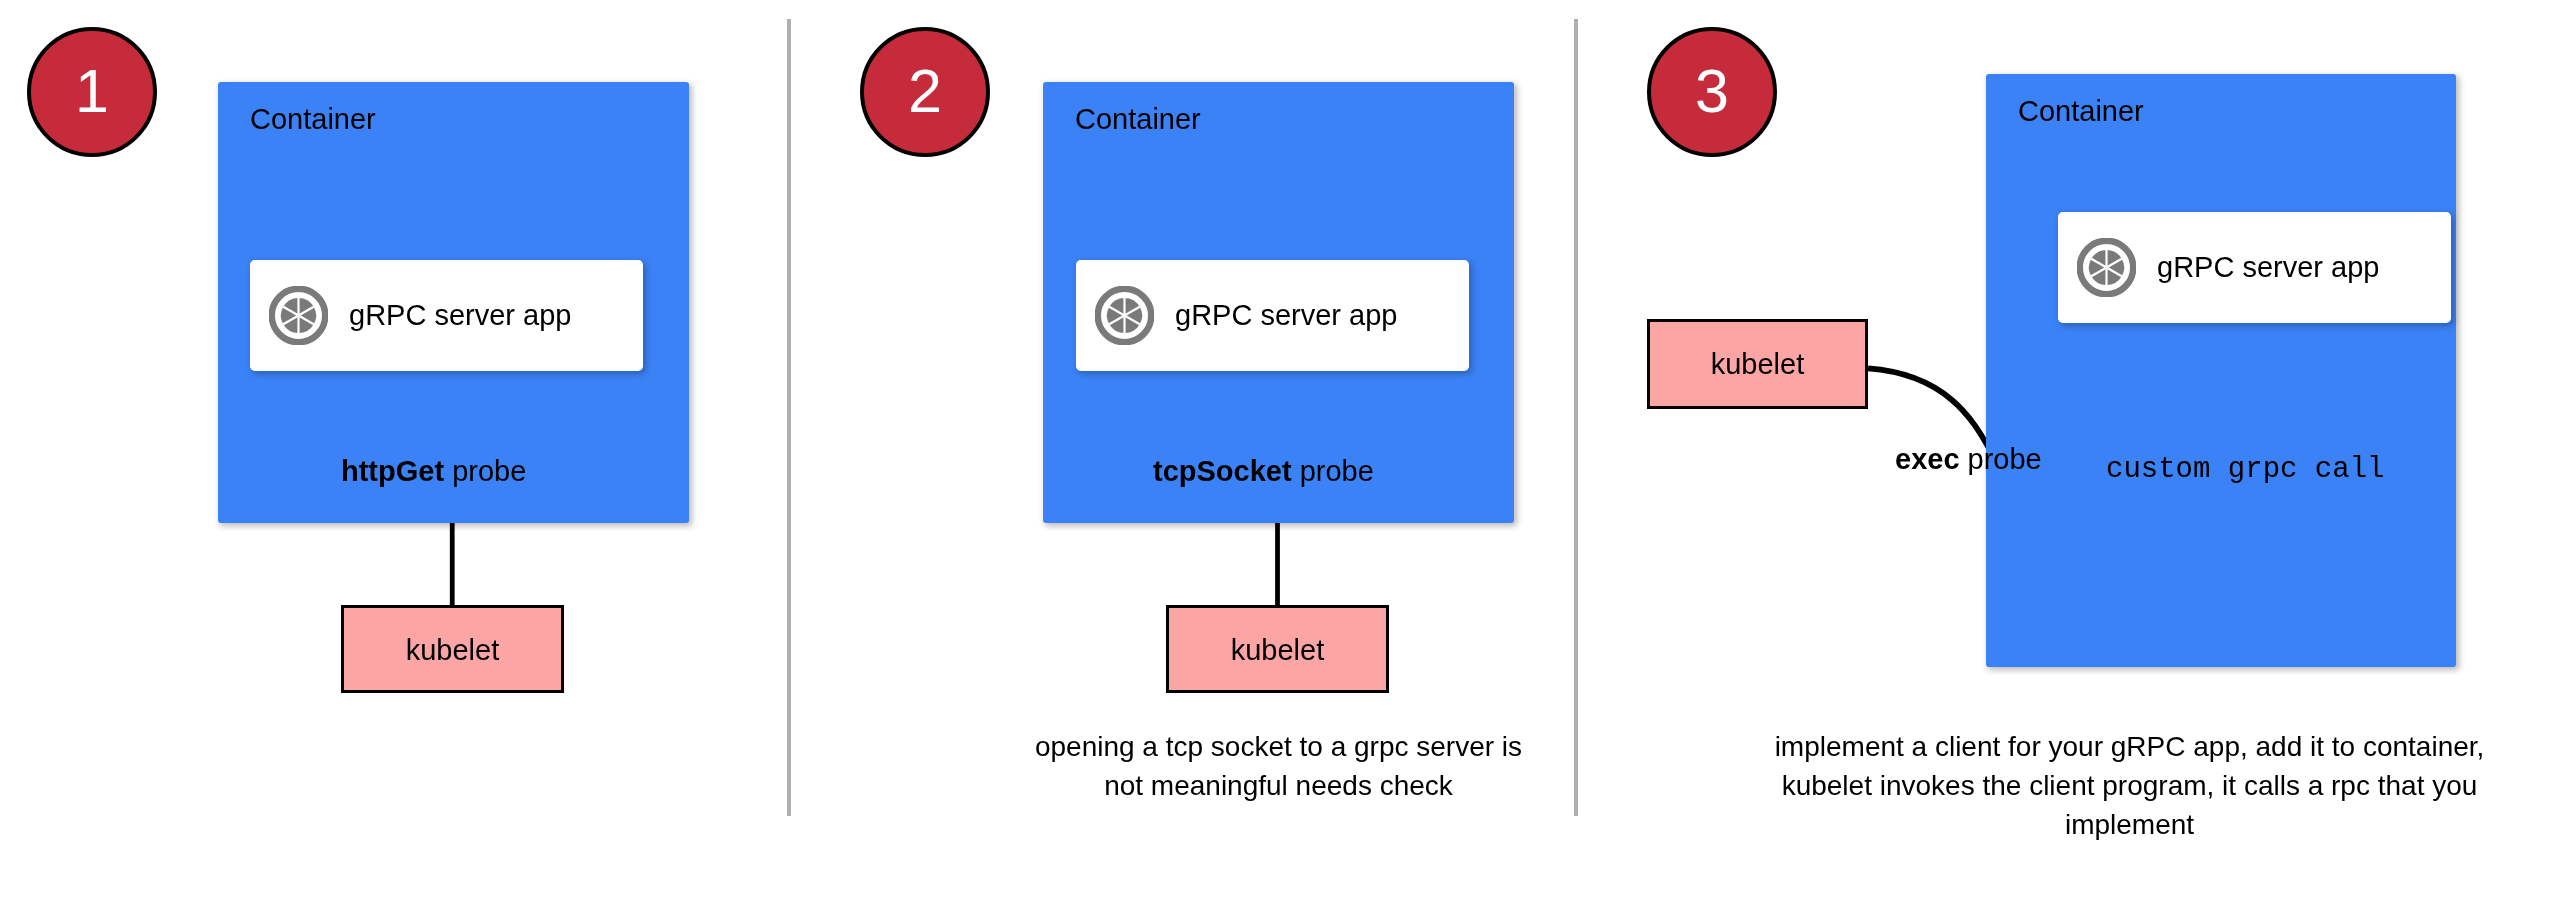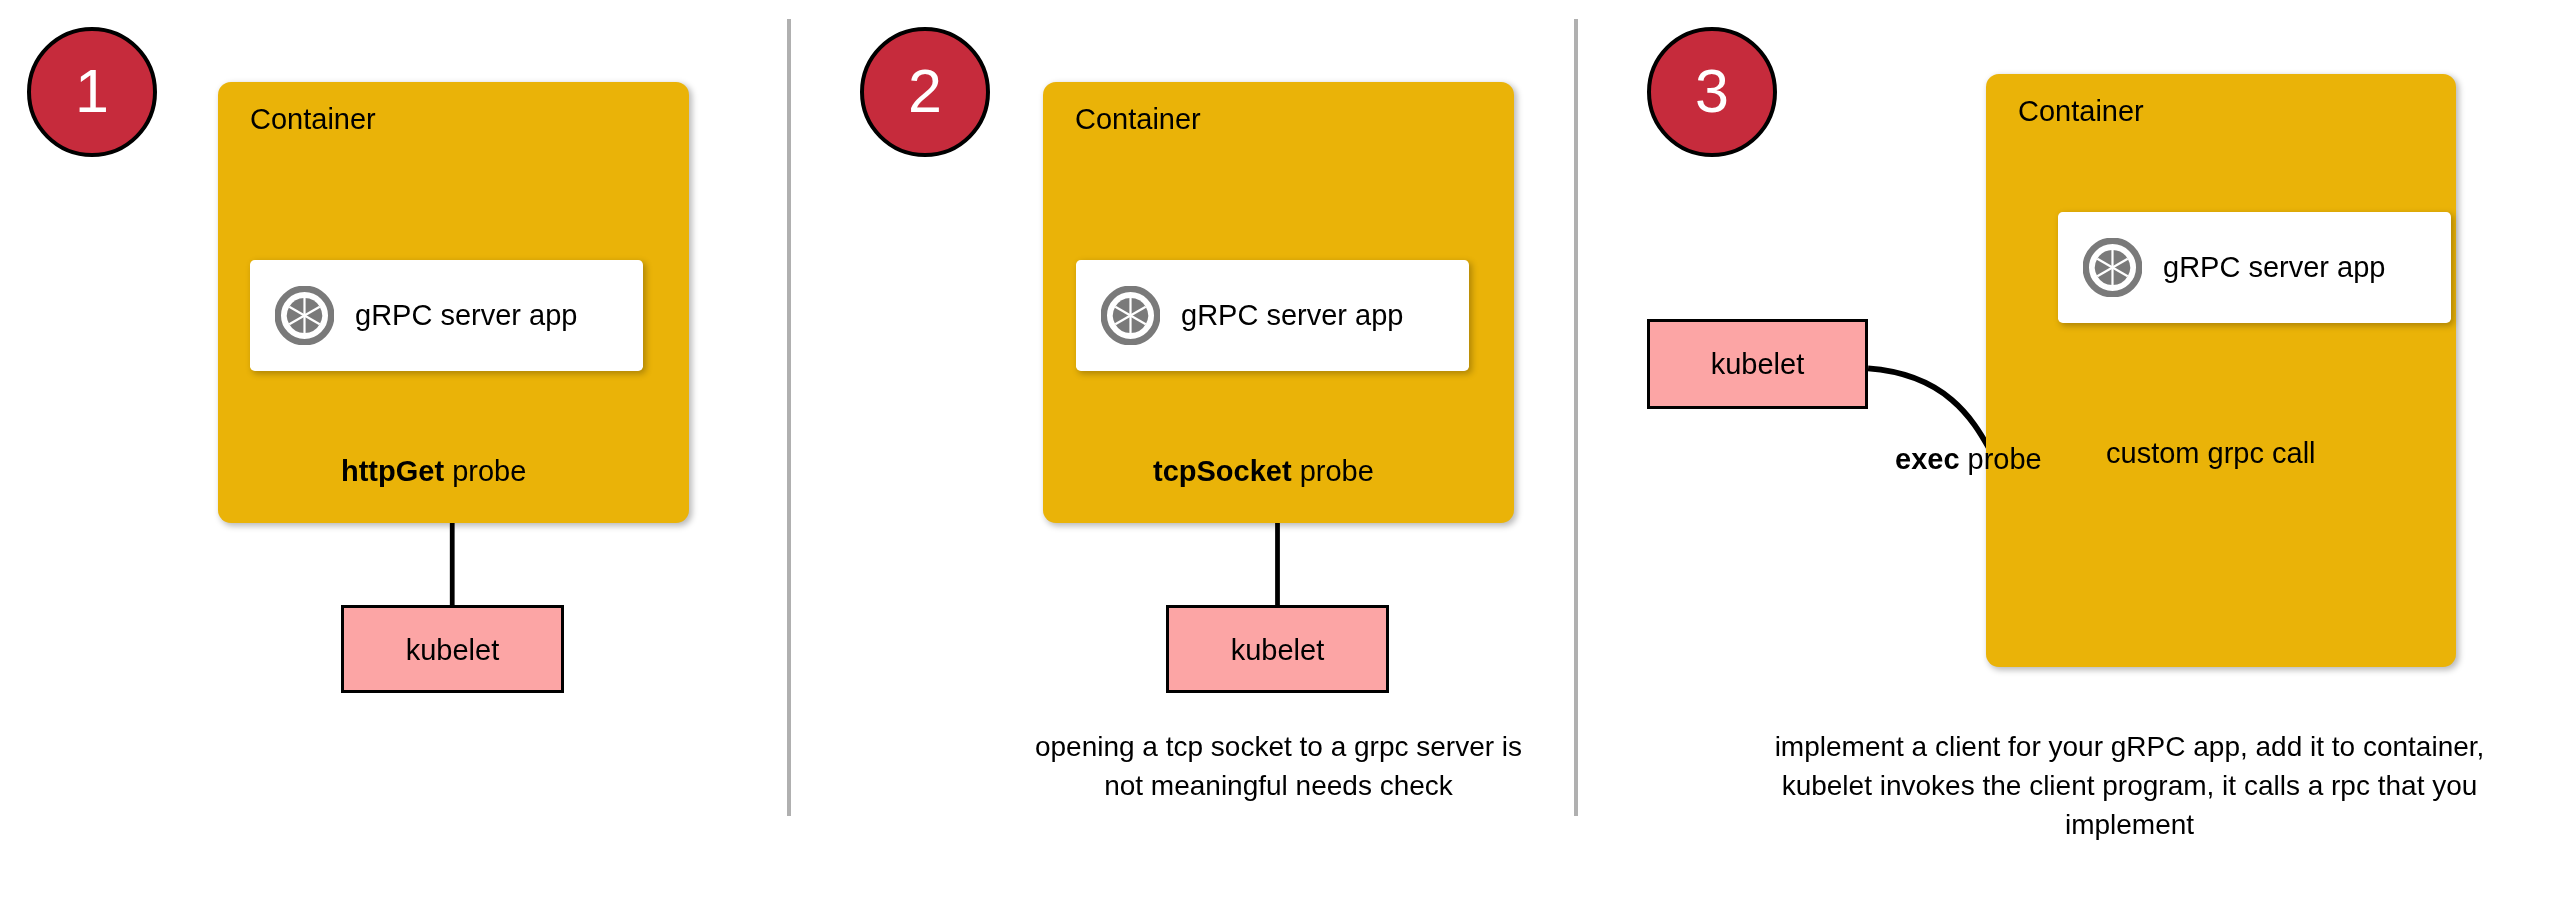--- a/index.html
+++ b/index.html
@@ -45,22 +45,22 @@
     text-align: center;
     font-weight: 400;
   }
   #badge-1 { left: 27px;   top: 27px; }
   #badge-2 { left: 860px;  top: 27px; }
   #badge-3 { left: 1647px; top: 27px; }
 
   
   .container-box {
     position: absolute;
-    background: #eab308;
-    border-radius: 13px;
+    background: #3b82f6;
+    border-radius: 3px;
     box-shadow: 2.9px 2.9px 6.7px rgba(0,0,0,0.28);
   }
   #container-1 { left: 218px;  top: 82px; width: 471px;  height: 441px; }
   #container-2 { left: 1043px; top: 82px; width: 471px;  height: 441px; }
   #container-3 { left: 1986px; top: 74px; width: 470px;  height: 593px; }
 
   .container-label {
     position: absolute;
     left: 32px;
     top: 21px;
@@ -71,21 +71,21 @@
 
   
   .app-box {
     position: absolute;
     background: #ffffff;
     border-radius: 4.8px;
     box-shadow: 2.9px 2.9px 6.7px rgba(0,0,0,0.25);
     display: flex;
     align-items: center;
     box-sizing: border-box;
-    padding-left: 25px;
+    padding-left: 19px;
   }
   #app-1 { left: 250px;  top: 260px; width: 393px; height: 111px; }
   #app-2 { left: 1076px; top: 260px; width: 393px; height: 111px; }
   #app-3 { left: 2058px; top: 212px; width: 393px; height: 111px; }
 
   .app-label {
     font-size: 29px;
     margin-left: 21px;
     white-space: nowrap;
   }
@@ -131,21 +131,21 @@
   .edge-label {
     position: absolute;
     font-size: 29px;
     white-space: nowrap;
     background: transparent;
   }
   .edge-label b { font-weight: bold; }
   #label-httpget   { left: 341px;  top: 455px; }
   #label-tcpsocket { left: 1153px; top: 455px; text-align: right; }
   #label-exec      { left: 1895px; top: 443px; }
-  #label-custom    { left: 2106px; top: 437px; }
+  #label-custom    { left: 2106px; top: 453px; font-family: Liberation Mono, monospace; }
 
   
   .caption {
     position: absolute;
     font-size: 28px;
     line-height: 39px;
     text-align: center;
     color: #000000;
   }
   #caption-1 { left: 191px;  top: 727px; width: 523px; }

